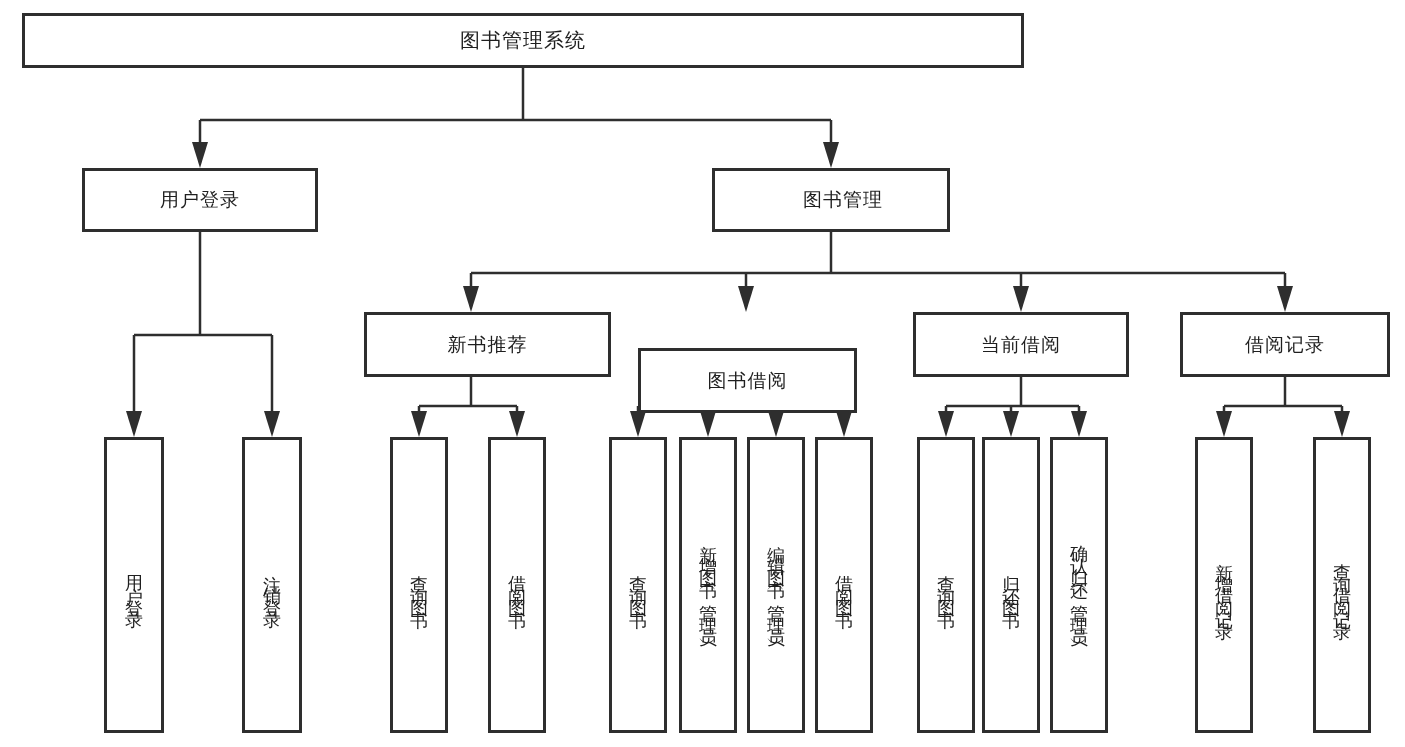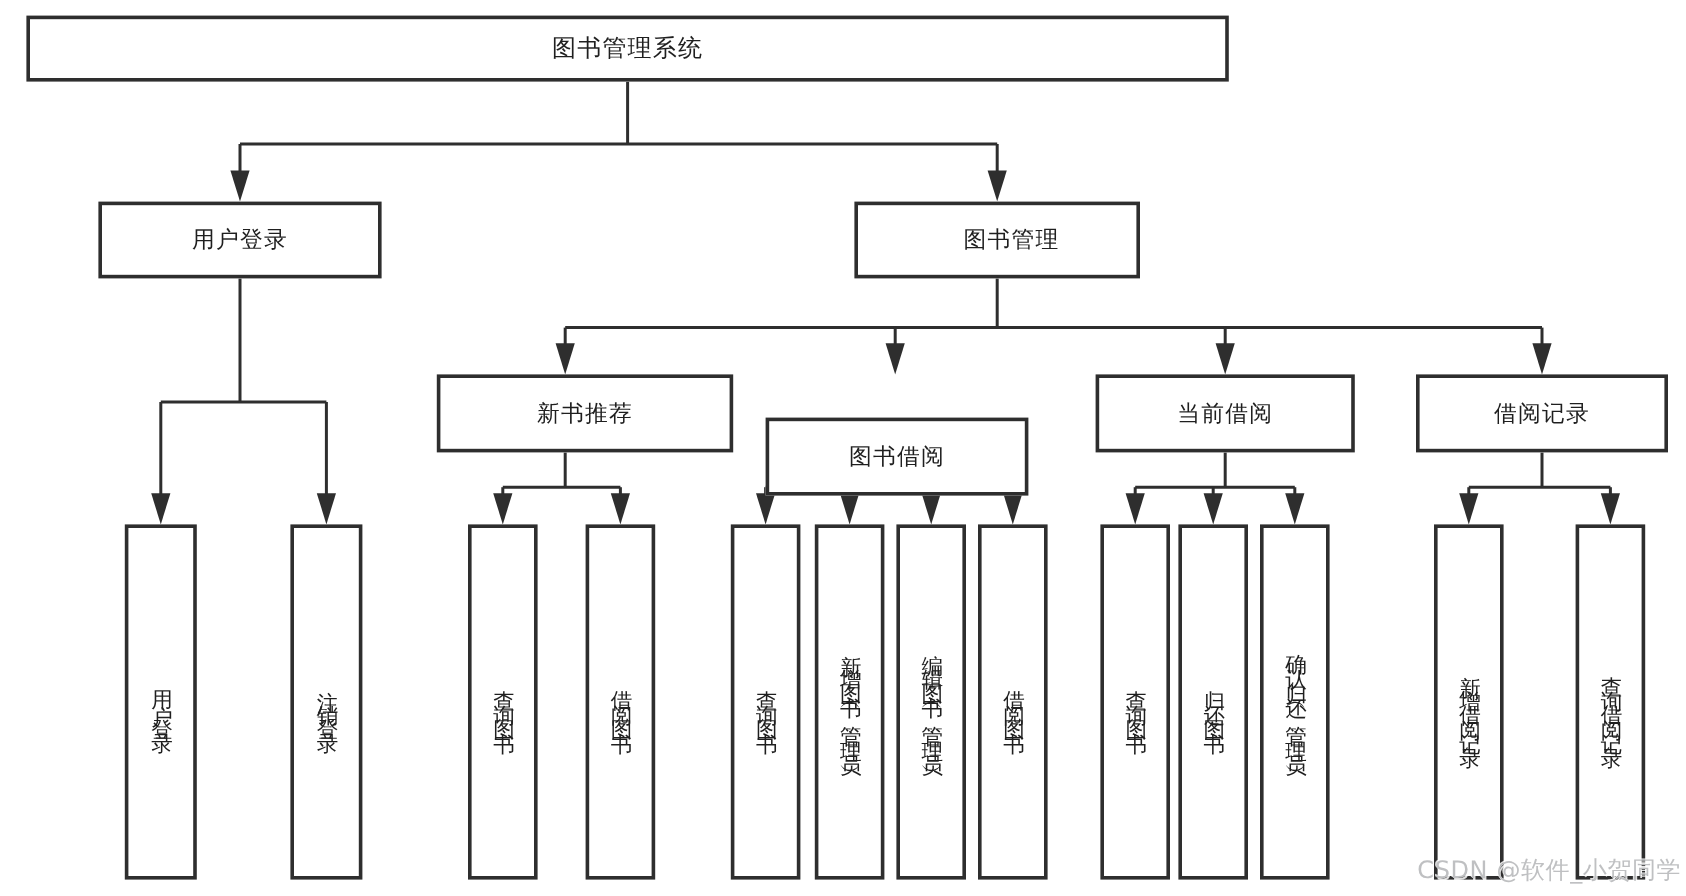--- a/index.html
+++ b/index.html
@@ -173,15 +173,14 @@
     <span>确认归还（管理员）</span>
   </div>
 
   <div class="node vnode" style="left:1195px;top:437px;width:58px;height:296px;">
     <span>新增借阅记录</span>
   </div>
   <div class="node vnode" style="left:1313px;top:437px;width:58px;height:296px;">
     <span>查询借阅记录</span>
   </div>
 
-  <div class="watermark">CSDN @软件_小贺同学</div>
 
 </div>
 
 </body></html>

